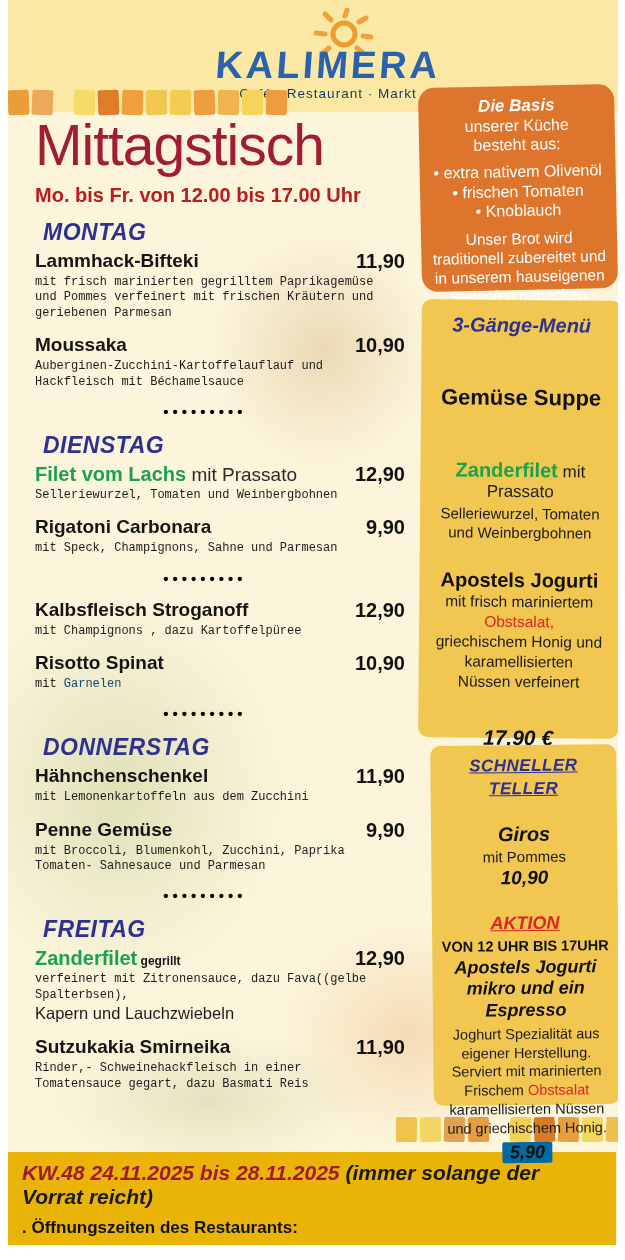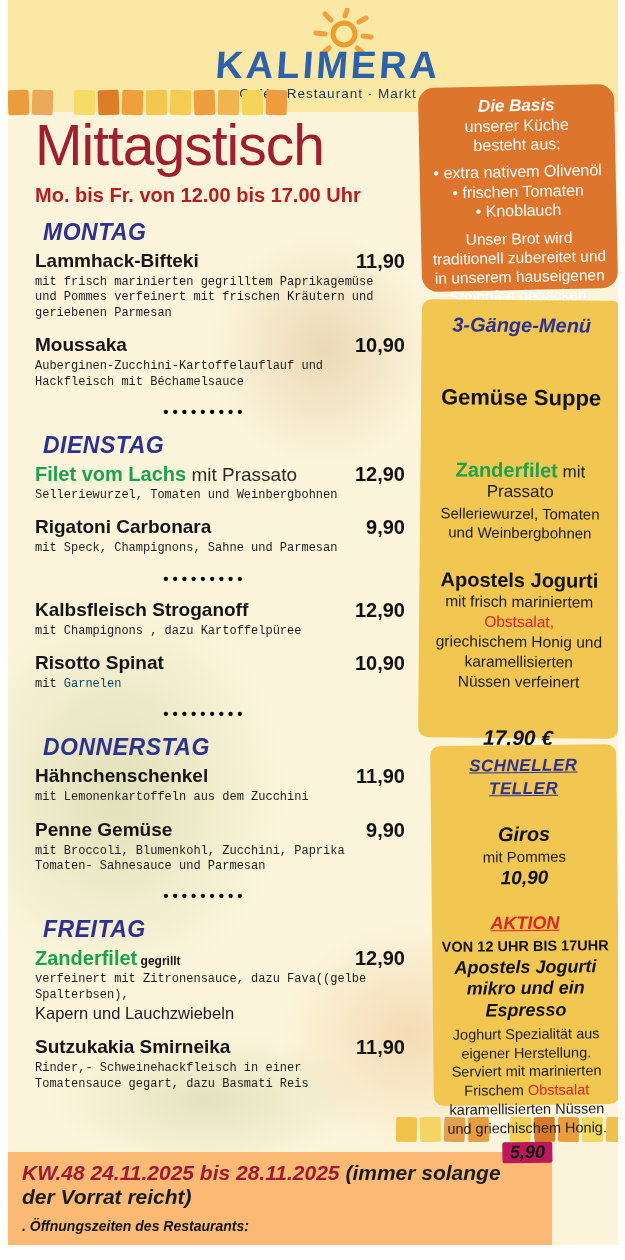--- a/index.html
+++ b/index.html
@@ -64,27 +64,27 @@
   .quick-box{left:424px;top:745px;width:186px;height:360px;padding:10px 8px;transform:rotate(-0.6deg);}
   .quick-title{font-size:17px;font-weight:bold;font-style:italic;color:#2E3192;text-decoration:underline;line-height:1.35;width:110px;margin:0 auto;letter-spacing:0.5px;}
   .quick-dish{font-size:20px;font-weight:bold;font-style:italic;color:#111;margin-top:22px;}
   .quick-dish-sub{font-size:15px;color:#1c1c1c;margin-top:2px;}
   .quick-dish-price{font-size:19px;font-weight:bold;font-style:italic;color:#111;margin-top:2px;}
   .aktion-title{font-size:18px;font-weight:bold;font-style:italic;color:#E02424;text-decoration:underline;margin-top:24px;}
   .aktion-time{font-size:14.5px;font-weight:bold;color:#111;margin-top:4px;}
   .aktion-dish{font-size:18px;font-weight:bold;font-style:italic;color:#111;line-height:1.2;margin-top:3px;}
   .aktion-desc{font-size:14.5px;color:#1c1c1c;line-height:1.3;margin-top:3px;}
   .aktion-red{color:#E02424;}
-  .aktion-price{display:inline-block;font-size:18px;font-weight:bold;font-style:italic;color:#111;background:#be185d;padding:0 7px;margin-top:4px;border-radius:2px;}
-  
-  .footer{position:absolute;left:0;top:1152px;width:544px;height:93px;background:#fdba74;padding:9px 14px;box-sizing:border-box;z-index:2;}
+  .aktion-price{display:inline-block;font-size:18px;font-weight:bold;font-style:italic;color:#111;background:#0369a1;padding:0 7px;margin-top:4px;border-radius:2px;}
+  
+  .footer{position:absolute;left:0;top:1152px;width:608px;height:93px;background:#eab308;padding:9px 14px;box-sizing:border-box;z-index:2;}
   .footer-week{font-size:21px;font-weight:bold;font-style:italic;}
   .footer-week-red{color:#9E1B32;}
   .footer-week-note{color:#1a1a1a;}
-  .footer-hours-title{font-size:14px;font-weight:bold;font-style:italic;color:#111;margin-top:9px;}
+  .footer-hours-title{font-size:17px;font-weight:bold;color:#111;margin-top:9px;}
   .footer-kitchen{font-size:15px;font-weight:bold;font-style:italic;color:#111;margin-top:9px;}
 </style>
 </head>
 <body>
 
 <div class="page">
   <div class="canvas">
 
     <div class="header-band"></div>
 

